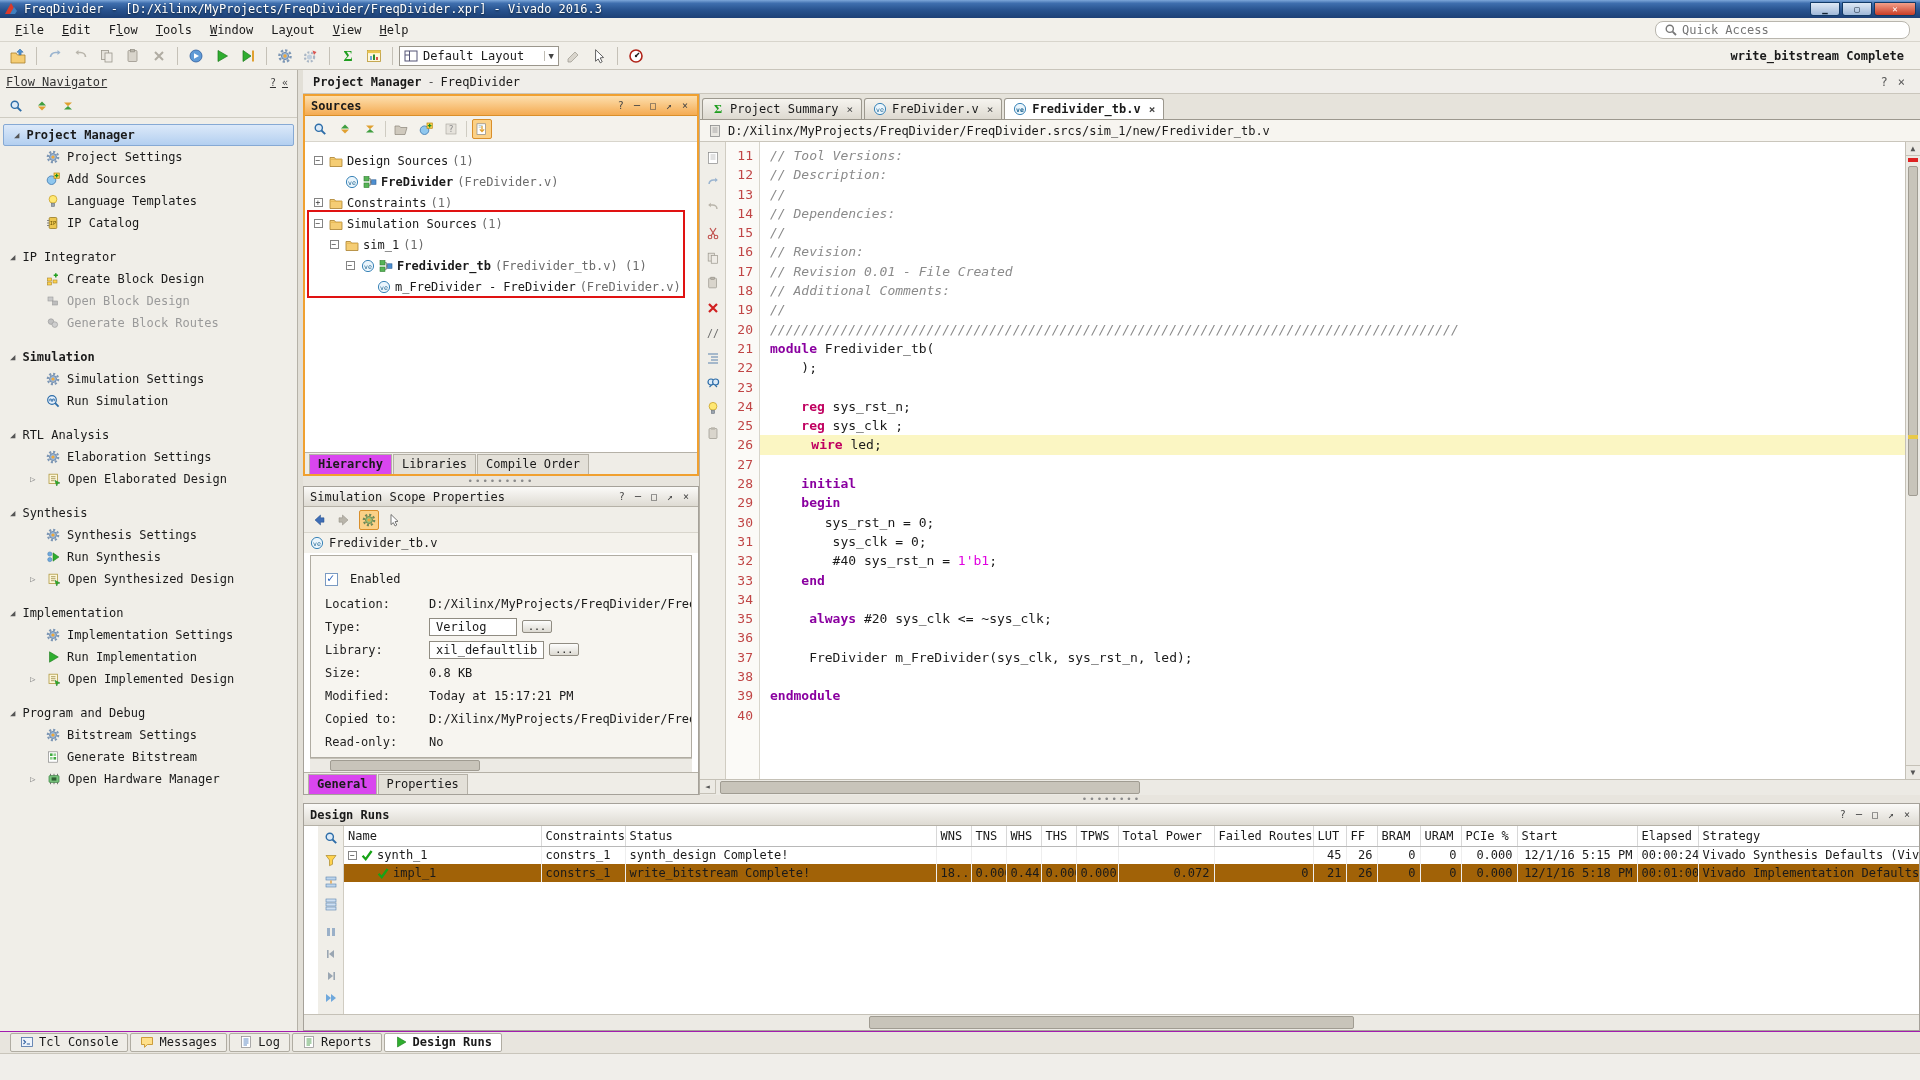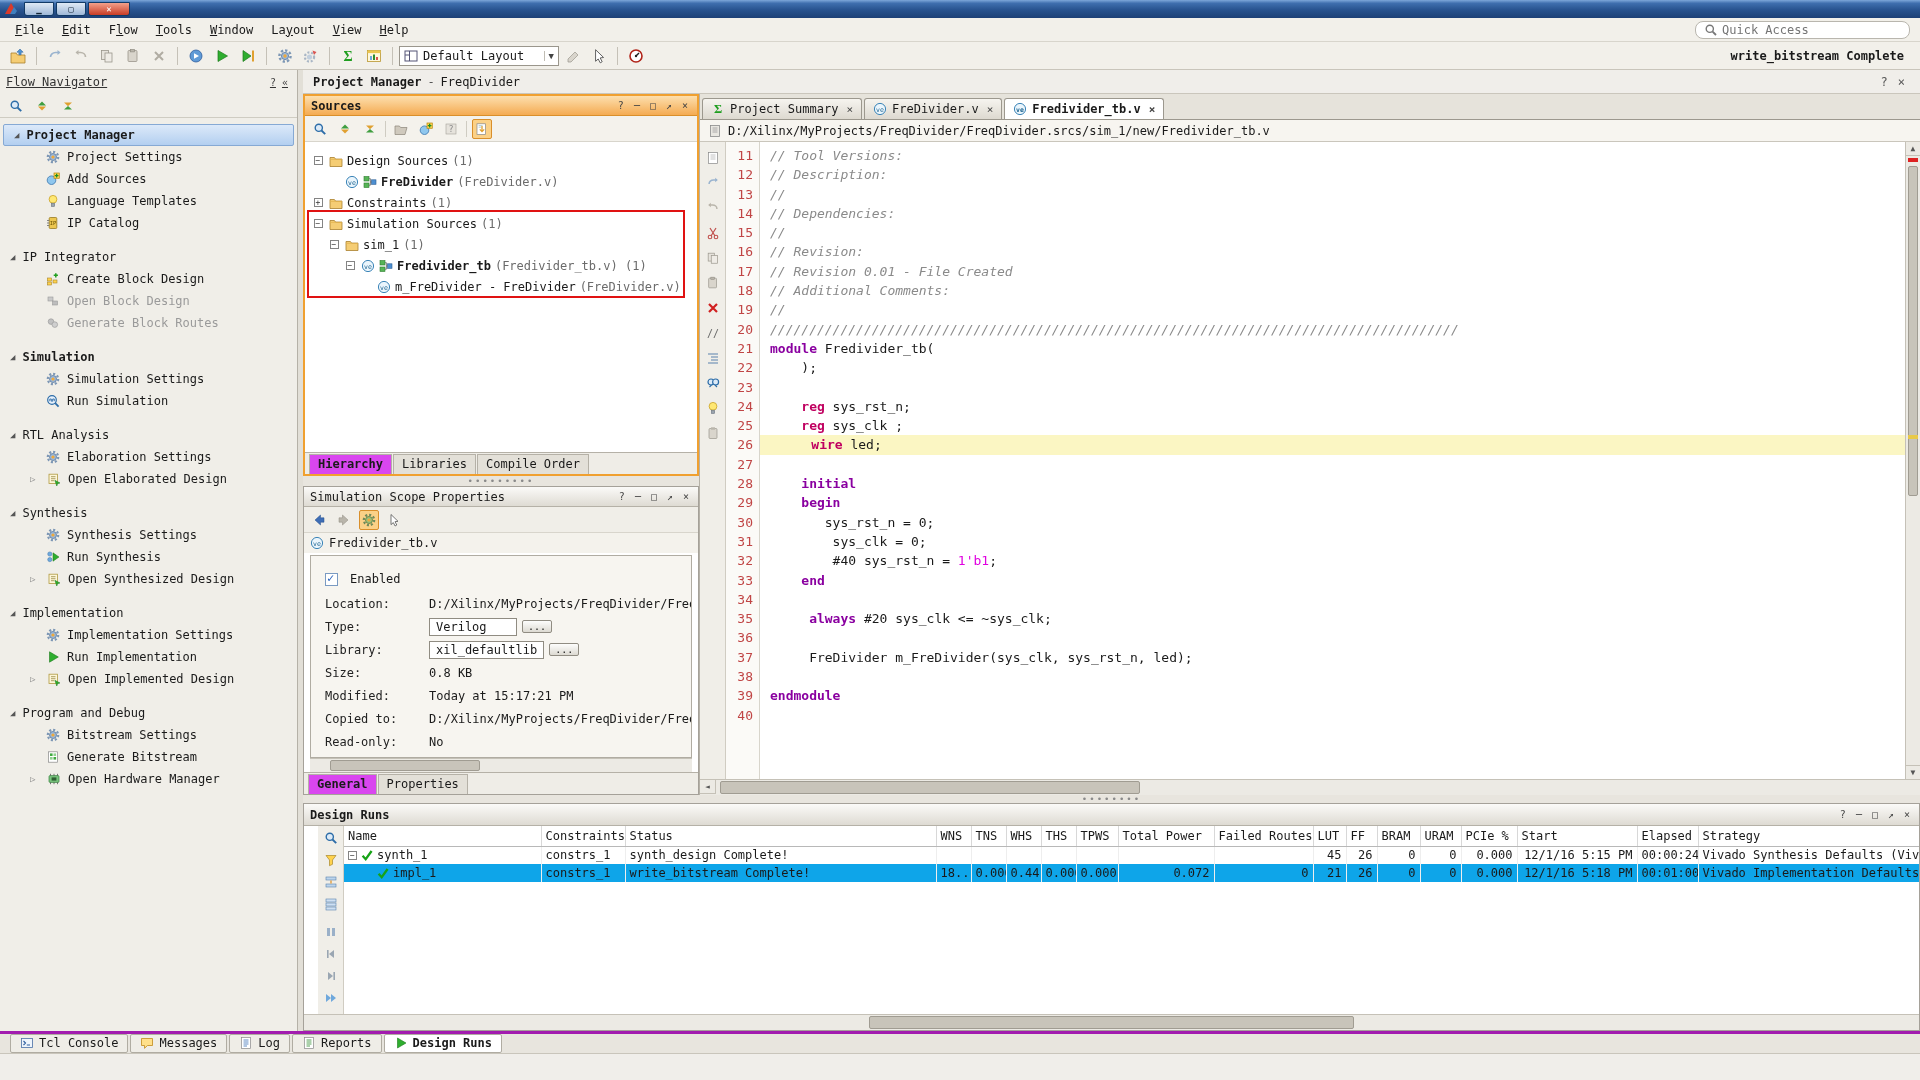--- a/index.html
+++ b/index.html
@@ -17,21 +17,21 @@
   .winbtn { width:30px; height:14px; border:1px solid #123a66; border-radius:0 0 3px 3px;
     background:linear-gradient(#dfe9f5,#9fb8d8); color:#123; font-size:9px; line-height:12px; text-align:center; }
   .winbtn.close { background:linear-gradient(#f3a08a,#c83c26); color:#fff; width:42px; }
 
   
   .menubar { height:24px; background:#f2f0ea; border-bottom:1px solid #d8d5cc; display:flex; align-items:center; padding:0 6px; }
   .menu-item { padding:2px 9px; white-space:nowrap; cursor:default;margin-top:40px; }
   .menu-item u { text-decoration:underline; }
   .menubar .spacer { flex:1; }
   .quick-access { display:flex; align-items:center; gap:4px; background:#fff; border:1px solid #b9b6ae;
-    border-radius:8px; padding:1px 8px; width:215px; height:18px; margin-right:4px; }
+    border-radius:8px; padding:1px 8px; width:255px; height:18px; margin-right:4px; }
   .quick-access input { border:none; outline:none; width:100%; font:inherit; color:#8a8a8a; background:transparent; }
 
   
   .toolbar { height:28px; background:#f2f0ea; border-bottom:1px solid #c9c5bb; display:flex; align-items:center; padding:0 6px; gap:2px; }
   .tbtn { width:24px; height:22px; display:flex; align-items:center; justify-content:center; border:1px solid transparent; border-radius:2px; }
   .tsep { width:1px; height:18px; background:#c5c1b7; margin:0 4px; }
   .combo { display:flex; align-items:center; gap:5px; border:1px solid #9a968c; background:#fff; height:20px; padding:0 4px; width:160px; }
   .combo .arrow { margin-left:auto; font-size:9px; color:#444; border-left:1px solid #c0bdb4; padding-left:4px; }
   .toolbar .spacer { flex:1; }
   .status-msg { font-weight:bold; padding-right:10px; white-space:nowrap; }
@@ -134,41 +134,42 @@
 
   
   .dr-panel { height:228px; display:flex; flex-direction:column; background:#fff; border:1px solid #a5a199; }
   .dr-body { flex:1; display:flex; min-height:0;padding-left:14px; }
   .dr-strip { width:26px; background:#f0eee8; border-right:1px solid #d0ccc2; display:flex; flex-direction:column; align-items:center; gap:6px; padding-top:4px; }
   .dr-tablewrap { flex:1; overflow:hidden; }
   table.dr { border-collapse:collapse; table-layout:fixed; font-size:12px; }
   table.dr th { font-weight:normal; text-align:left; border-right:1px solid #d8d8d8; border-bottom:1px solid #b8b8b8;
     height:20px; padding:0 4px; background:#fff; white-space:nowrap; overflow:hidden; }
   table.dr td { height:18px; padding:0 4px; white-space:nowrap; overflow:hidden; border-right:1px solid #eee; }
-  table.dr tr.alt td { background:#0ea5e9; }
+  table.dr tr.alt td { background:#a16207; }
   td.num, th.num { text-align:right; }
   .namecell { display:flex; align-items:center; gap:3px; }
   .dr-hscroll { height:16px; background:#eceae4; border-top:1px solid #c5c1b7; position:relative; }
 
   
-  .bottom-tabs { height:22px; background:#e8e5de; border-top:3px solid #a21caf; display:flex; align-items:center; padding-left:10px; gap:2px; }
+  .bottom-tabs { height:22px; background:#e8e5de; border-top:1px solid #a21caf; display:flex; align-items:center; padding-left:10px; gap:2px; }
   .btab { display:flex; align-items:center; gap:5px; padding:1px 9px 2px; border:1px solid #b0aca2; background:#efede7; border-radius:2px; }
   .btab.on { background:#fff; font-weight:bold; }
   .statusbar { height:27px; background:#f0eeea; border-top:1px solid #c9c5bb; }
 </style>
 </head>
 <body>
 
 <div class="titlebar">
   <span class="ic">
     <svg viewBox="0 0 14 14">
         <path d="M1 12L7 1l3 5-3 6z" fill="#d93a2b"></path>
         <path d="M6 12l4-7 3 4-2 3z" fill="#3f7fbf"></path>
       </svg>
   </span>
+  <span class="title">FreqDivider - [D:/Xilinx/MyProjects/FreqDivider/FreqDivider.xpr] - Vivado 2016.3</span>
   <span class="winbtns">
     <span class="winbtn">▁</span>
     <span class="winbtn">▢</span>
     <span class="winbtn close">✕</span>
   </span>
 </div>
 
 <div class="menubar">
   <span id="menus"><span class="menu-item"><u>F</u>ile</span><span class="menu-item"><u>E</u>dit</span><span class="menu-item">F<u>l</u>ow</span><span class="menu-item"><u>T</u>ools</span><span class="menu-item"><u>W</u>indow</span><span class="menu-item">La<u>y</u>out</span><span class="menu-item"><u>V</u>iew</span><span class="menu-item"><u>H</u>elp</span></span>
   <span class="spacer"></span>

